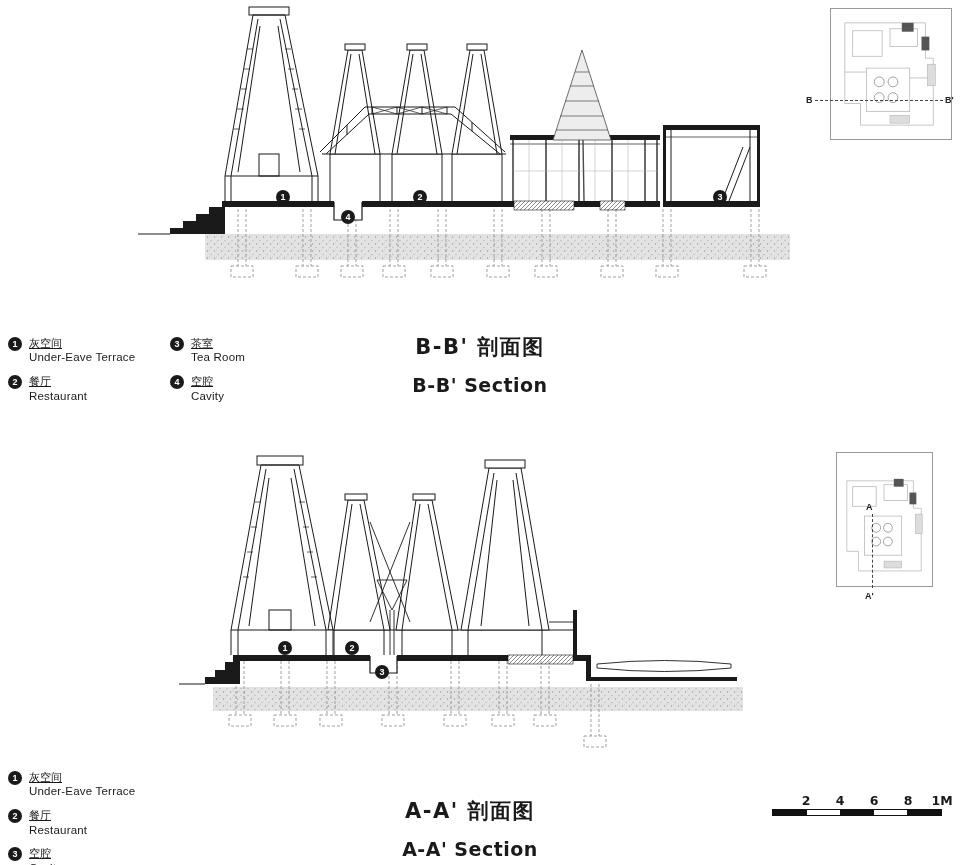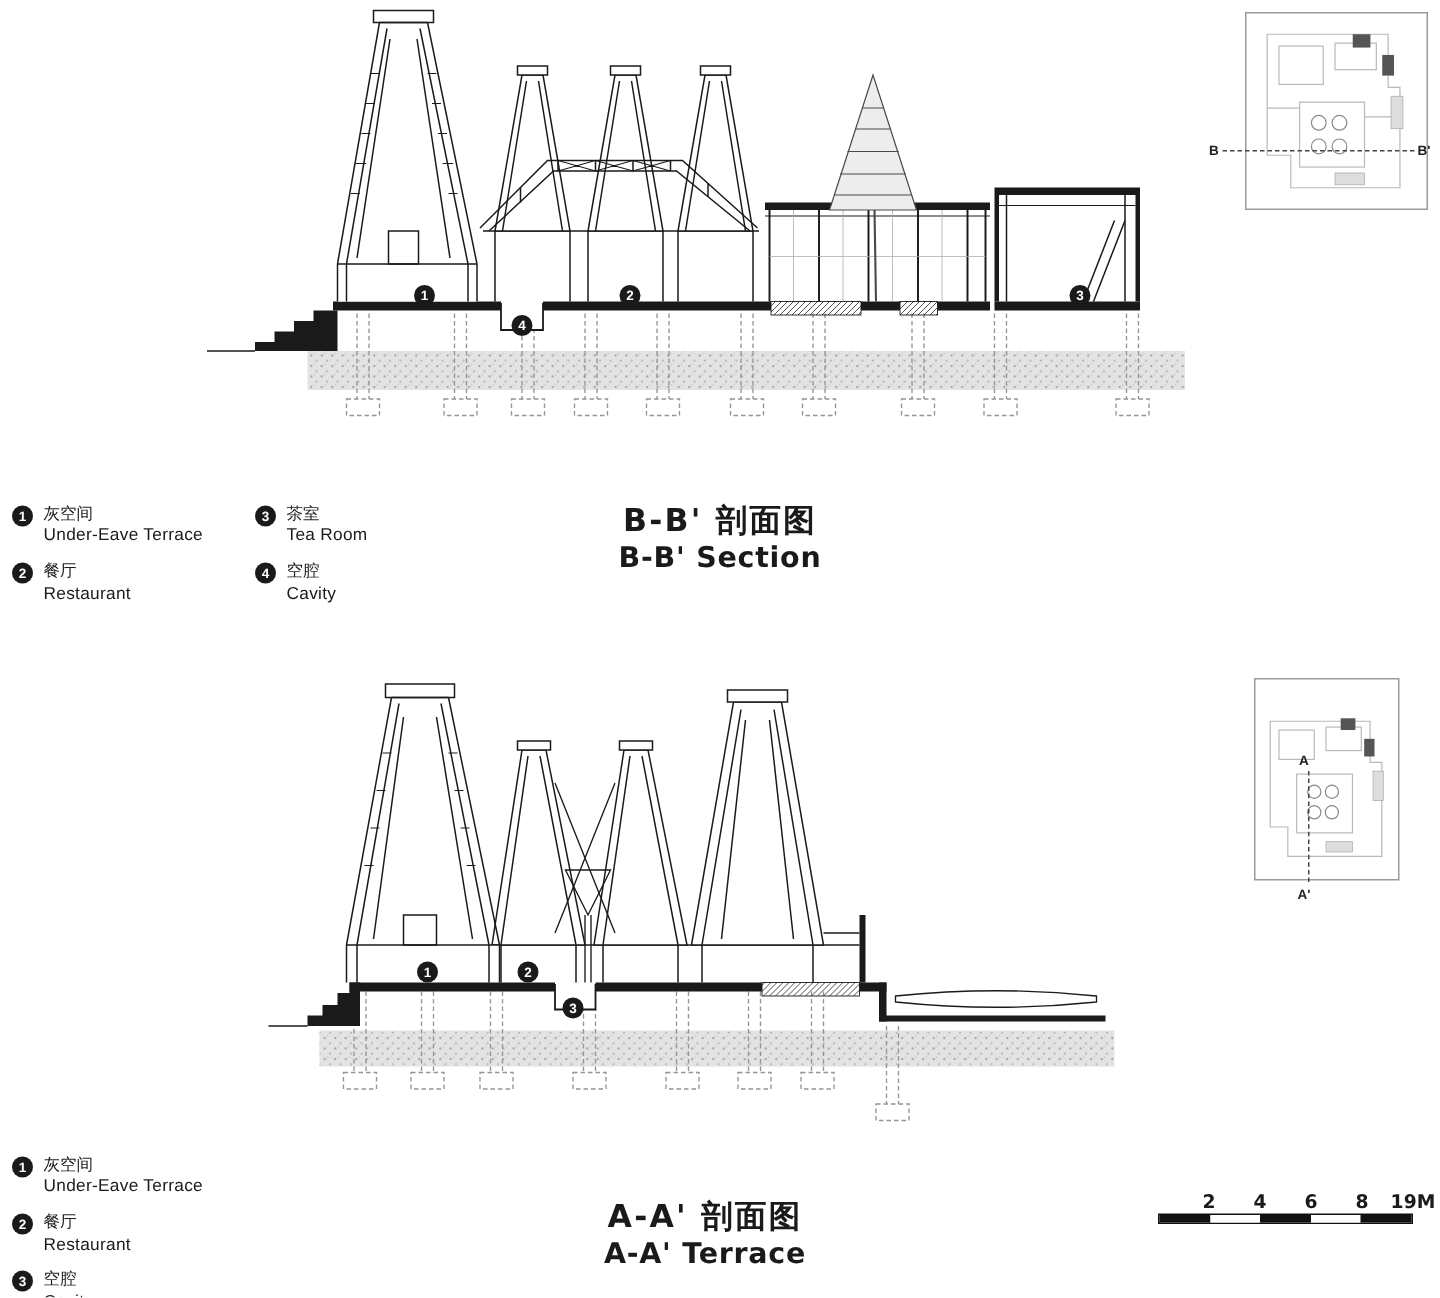--- a/index.html
+++ b/index.html
@@ -14,26 +14,26 @@
     display:flex; align-items:center; justify-content:center; line-height:1;
   }
 
   .legend { position:absolute; display:flex; flex-direction:column; gap:9px; }
   .legend-item { display:flex; gap:7px; align-items:flex-start; }
   .legend-dot {
     flex:0 0 auto; width:14px; height:14px; border-radius:50%; margin-top:1px;
     background:#1a1a1a; color:#fff; font-size:9px; font-weight:bold;
     display:flex; align-items:center; justify-content:center; line-height:1;
   }
-  .legend-cn { font-size:11px; line-height:1.3; }
+  .legend-cn { font-size:11px; line-height:1.3;text-decoration:underline; }
   .legend-en { font-size:11.5px; font-weight:normal; line-height:1.3; letter-spacing:0.2px; }
 
   .title-block { position:absolute; text-align:center; }
   .title-cn { font-size:21px; font-weight:bold; letter-spacing:1.5px; font-family:"DejaVu Sans","Liberation Sans",sans-serif; }
-  .title-en { font-size:19px; font-weight:bold; letter-spacing:0.5px; font-family:"DejaVu Sans","Liberation Sans",sans-serif; }
+  .title-en { font-size:19px; font-weight:bold; margin-top:13px; letter-spacing:0.5px; font-family:"DejaVu Sans","Liberation Sans",sans-serif; }
 
   .keyplan-wrap { position:absolute; }
   .keyplan-box { position:absolute; border:1px solid #9a9a9a; background:#fff; }
   .cutline-h { position:absolute; border-top:1px dashed #444; }
   .cutline-v { position:absolute; border-left:1px dashed #444; }
   .cutlabel { position:absolute; font-size:9px; font-weight:bold; color:#222; }
 
   .scalebar { position:absolute; }
   .scalebar-labels { position:relative; height:13px; font-size:12.5px; font-weight:bold; font-family:"DejaVu Sans","Liberation Sans",sans-serif; }
   .scalebar-labels span { position:absolute; transform:translateX(-50%); white-space:nowrap; }
@@ -428,30 +428,30 @@
       <div class="legend-dot">3</div>
       <div>
         <div class="legend-cn">空腔</div>
         <div class="legend-en">Cavity</div>
       </div>
     </div>
   </div>
 
   <div class="title-block" style="left:320px;top:797px;width:300px">
     <div class="title-cn">A-A' 剖面图</div>
-    <div class="title-en">A-A' Terrace</div>
+    <div class="title-en">A-A' Section</div>
   </div>
 
   <div class="scalebar" style="left:772px;top:793px;width:170px">
     <div class="scalebar-labels">
       <span style="left:34px">2</span>
       <span style="left:68px">4</span>
       <span style="left:102px">6</span>
       <span style="left:136px">8</span>
-      <span style="left:170px">19M</span>
+      <span style="left:170px">1M</span>
     </div>
     <div class="scalebar-bar">
       <div class="seg" style="background:#111"></div>
       <div class="seg" style="background:#fff"></div>
       <div class="seg" style="background:#111"></div>
       <div class="seg" style="background:#fff"></div>
       <div class="seg" style="background:#111"></div>
     </div>
   </div>
 

